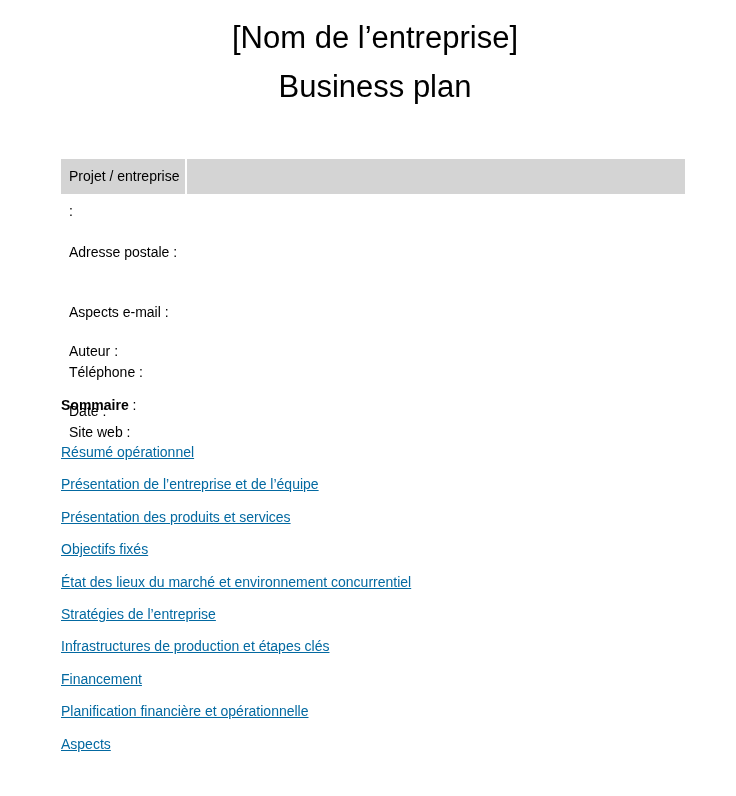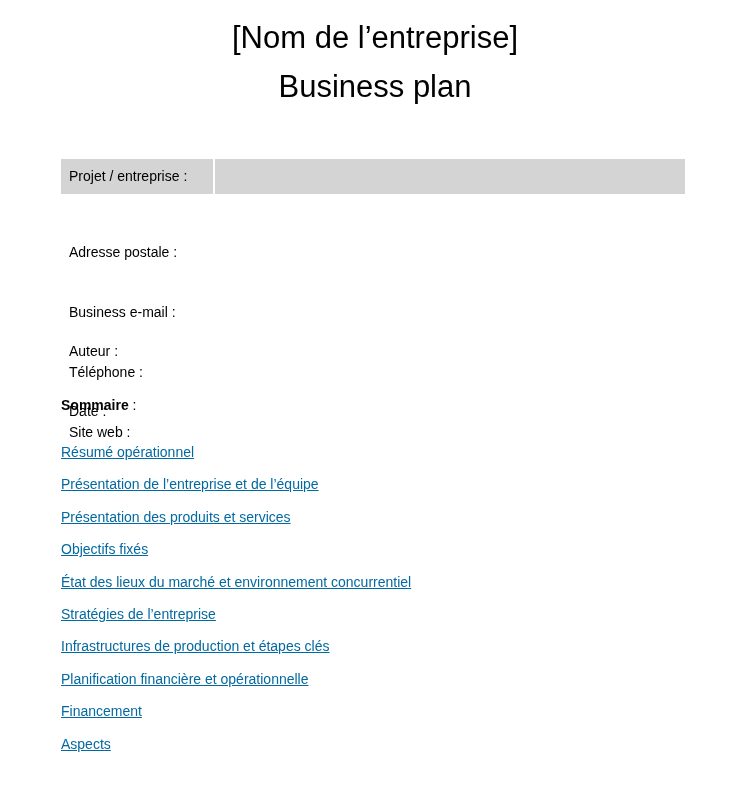--- a/index.html
+++ b/index.html
@@ -30,21 +30,21 @@
 
     .proj-table {
       position: absolute;
       left: 61px;
       top: 159px;
       width: 624px;
       height: 35px;
       display: flex;
     }
     .proj-label {
-      width: 152px;
+      width: 124px;
       background: #d4d4d4;
       font-size: 14px;
       line-height: 35px;
       padding-left: 8px;
       box-sizing: border-box;
     }
     .proj-value {
       flex: 1;
       margin-left: 2px;
       background: #d4d4d4;
@@ -94,21 +94,21 @@
 <h1 class="title line1">[Nom de l’entreprise]</h1>
 <h2 class="title line2">Business plan</h2>
 
 <div class="proj-table">
   <div class="proj-label">Projet / entreprise :</div>
   <div class="proj-value"></div>
 </div>
 
 <div class="info-block contact">
   <span class="info-line">Adresse postale :</span>
-  <span class="info-line">Business e-mail :</span>
+  <span class="info-line">Aspects e-mail :</span>
   <span class="info-line">Téléphone :</span>
   <span class="info-line">Site web :</span>
 </div>
 
 <div class="info-block meta">
   <span class="info-line">Auteur :</span>
   <span class="info-line">Date :</span>
 </div>
 
 <div class="toc-heading">
@@ -116,16 +116,16 @@
 </div>
 
 <ul class="toc-list">
   <li><a class="toc-link">Résumé opérationnel</a></li>
   <li><a class="toc-link">Présentation de l’entreprise et de l’équipe</a></li>
   <li><a class="toc-link">Présentation des produits et services</a></li>
   <li><a class="toc-link">Objectifs fixés</a></li>
   <li><a class="toc-link">État des lieux du marché et environnement concurrentiel</a></li>
   <li><a class="toc-link">Stratégies de l’entreprise</a></li>
   <li><a class="toc-link">Infrastructures de production et étapes clés</a></li>
+  <li><a class="toc-link">Financement</a></li>
   <li><a class="toc-link">Planification financière et opérationnelle</a></li>
-  <li><a class="toc-link">Financement</a></li>
   <li><a class="toc-link">Aspects</a></li>
 </ul>
 
 </body></html>

